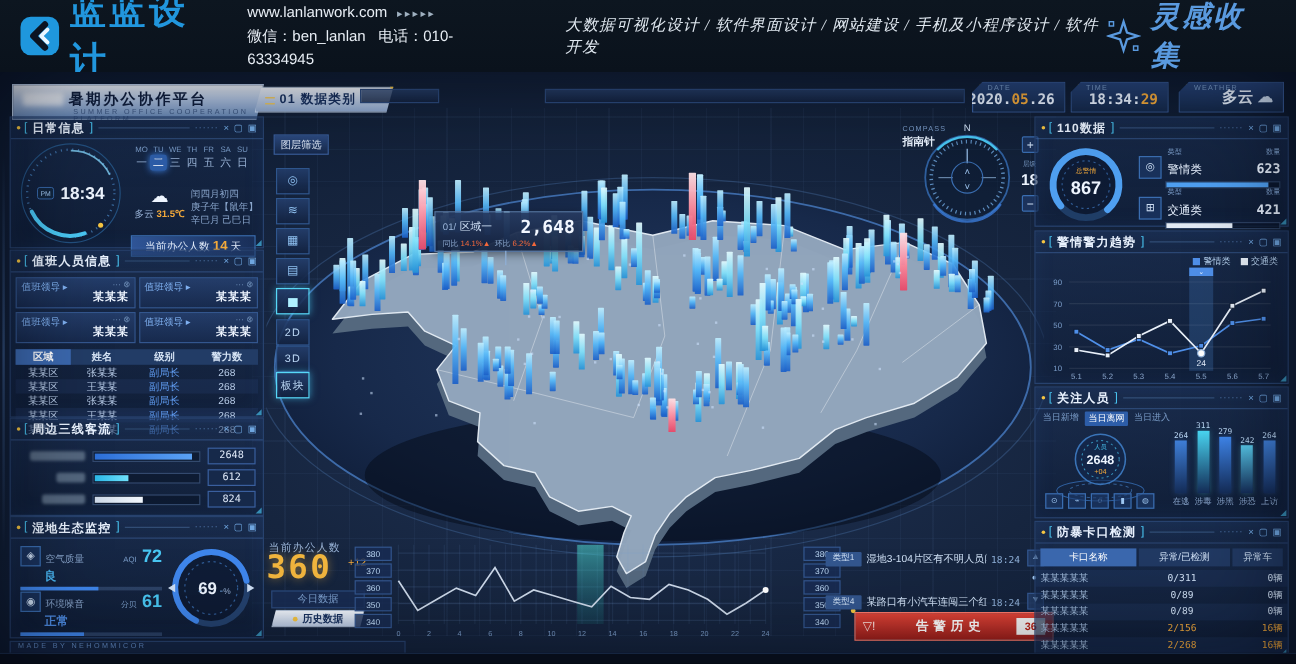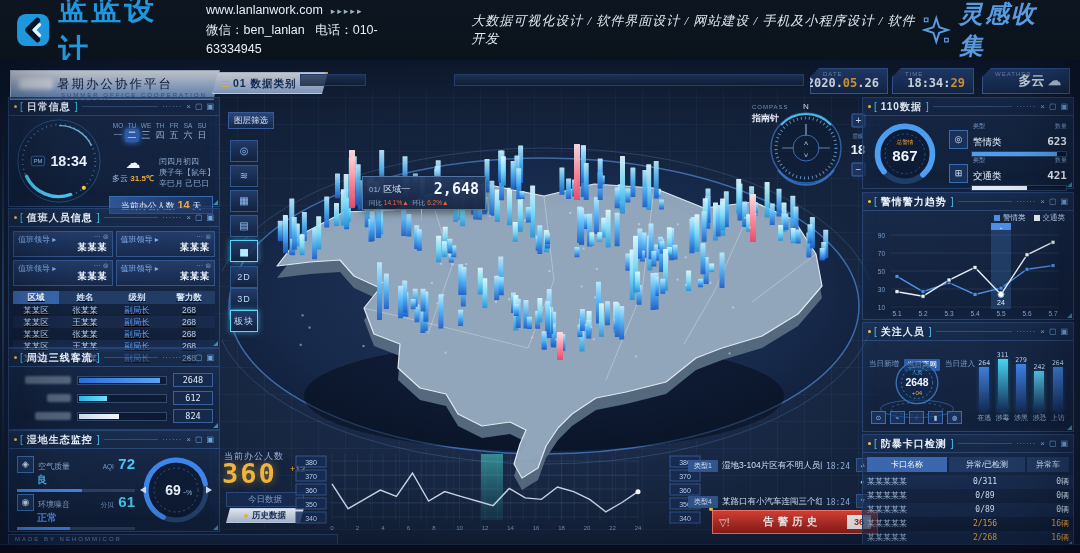--- a/index.html
+++ b/index.html
@@ -16,21 +16,21 @@
   
   .dash{position:absolute;left:0;top:60px;width:1080px;height:493px;background:radial-gradient(ellipse 760px 390px at 50% 56%,#203356 0%,#16253f 48%,#0d1a2f 100%);}
   .dash::after{content:'';position:absolute;inset:0;pointer-events:none;box-shadow:inset 0 0 80px rgba(0,0,10,.55);}
   .gridbg{position:absolute;left:210px;top:30px;width:670px;height:440px;background:
     repeating-linear-gradient(0deg,rgba(110,150,210,.06) 0 1px,transparent 1px 27px),
     repeating-linear-gradient(90deg,rgba(110,150,210,.06) 0 1px,transparent 1px 27px);}
   .glow{position:absolute;left:190px;top:70px;width:700px;height:380px;background:radial-gradient(closest-side,rgba(80,130,210,.20),transparent 75%);}
   
   .tp{position:absolute;left:10px;top:10px;width:200px;height:28px;background:linear-gradient(180deg,#eef3fb 0%,#a9bedd 45%,#5d7fae 100%);border:1px solid #b9cde8;clip-path:polygon(0 0,100% 0,97% 100%,0 100%);padding-left:8px;}
   .tp-blur{display:inline-block;width:34px;height:11px;background:rgba(255,255,255,.65);border-radius:2px;filter:blur(2px);vertical-align:-1px;}
-  .tp-title{color:#101f3e;font-size:12.5px;font-weight:normal;letter-spacing:2px;margin-left:4px;}
+  .tp-title{color:#101f3e;font-size:12.5px;font-weight:bold;letter-spacing:2px;margin-left:4px;}
   .tp-sub{color:#27406b;font-size:6px;letter-spacing:2px;opacity:.75;margin-left:42px;margin-top:-1px;}
   .tab{position:absolute;top:12px;height:20px;line-height:20px;font-size:10.5px;letter-spacing:1px;padding:0 12px 0 20px;clip-path:polygon(6px 0,100% 0,calc(100% - 6px) 100%,0 100%);cursor:pointer;}
   .tab .eq{position:absolute;left:8px;top:8px;width:8px;height:4px;border-top:1.5px solid #f5c542;border-bottom:1.5px solid #f5c542;}
   .tab-on{background:linear-gradient(180deg,#f4f8fe,#b9c9e2 55%,#8ca6cc);color:#17305e;font-weight:bold;border:1px solid #cfe0f5;}
   .tab-off{background:linear-gradient(180deg,rgba(32,54,96,.9),rgba(18,34,64,.9));color:#9fb8dc;border:1px solid #2c4a7c;}
   .tab-dot{position:absolute;right:-2px;top:-3px;width:4px;height:4px;background:#f5c542;border-radius:50%;}
   .strip{position:absolute;top:14px;height:10px;background:linear-gradient(180deg,rgba(40,66,110,.8),rgba(20,36,66,.8));border:1px solid #2c4a7c;}
   .plate{position:absolute;top:8px;height:24px;background:linear-gradient(180deg,#27457c,#142848);border:1px solid #3a5f9e;clip-path:polygon(9px 0,100% 0,100% 100%,0 100%,0 9px);}
   .plate .lab{position:absolute;left:12px;top:2px;font-size:6px;letter-spacing:1px;color:#7a9cc8;}
   .plate .val{position:absolute;right:8px;bottom:3px;font-size:12px;font-weight:bold;color:#e8f2ff;font-family:"DejaVu Sans Mono",monospace;}
@@ -53,21 +53,21 @@
   .wk.cn span.on{background:#2d5da8;color:#fff;border-radius:2px;box-shadow:0 0 6px #3f86ec;}
   .lunar{font-size:8px;color:#8aa6cc;line-height:11px;}
   .banner{position:absolute;left:100px;top:80px;width:102px;height:16px;line-height:16px;background:linear-gradient(90deg,rgba(50,90,160,.9),rgba(30,55,105,.6));border:1px solid #3a6db0;font-size:9px;color:#dfe9f8;text-align:center;}
   .banner b{color:#f2a93b;font-size:11px;}
   
   .dcards{display:grid;grid-template-columns:1fr 1fr;gap:3px;padding:4px;}
   .dcard{height:24px;background:linear-gradient(180deg,rgba(44,74,128,.6),rgba(24,44,82,.7));border:1px solid #33568e;position:relative;}
   .dcard .role{position:absolute;left:4px;top:2px;font-size:8px;color:#7fb0f0;}
   .dcard .dots{position:absolute;right:3px;top:1px;font-size:7px;color:#6f8fb8;}
   .dcard .nm{position:absolute;right:4px;bottom:2px;font-size:9px;font-weight:bold;color:#eef5ff;letter-spacing:1px;}
-  .dtable{margin:1px 4px;font-size:8.5px;text-decoration:underline;}
+  .dtable{margin:1px 4px;font-size:8.5px;}
   .dtr{display:grid;grid-template-columns:46px 52px 52px 1fr;height:12px;line-height:12px;text-align:center;color:#b8cce8;}
   .dtr.hd{background:#223c66;color:#d6e4f5;height:13px;line-height:13px;font-weight:bold;}
   .dtr.hd span:first-child{background:#3b68ae;color:#fff;}
   .dtr:nth-child(odd):not(.hd){background:rgba(44,74,128,.22);}
   .dtr .lv{color:#5f9bf0;}
   
   .frow{display:flex;align-items:center;height:18px;padding:0 6px;gap:6px;}
   .redact{height:8px;background:#5f7289;border-radius:2px;filter:blur(1.2px);opacity:.85;flex:none;margin-left:auto;}
   .ftrack{width:88px;height:7px;border:1px solid rgba(120,160,220,.35);background:rgba(10,22,42,.6);flex:none;position:relative;}
   .ffill{position:absolute;left:1px;top:1px;bottom:1px;}
@@ -120,21 +120,21 @@
   .d1ic{width:17px;height:17px;line-height:17px;text-align:center;border:1px solid #3a6db0;background:rgba(30,60,110,.6);color:#cfe0f5;font-size:9px;margin-right:5px;flex:none;}
   .d1lb small{display:block;font-size:6px;color:#7a9cc8;}
   .d1lb b{font-size:9.5px;color:#e8f2ff;font-weight:normal;}
   .d1vl{margin-left:auto;text-align:right;}
   .d1vl small{display:block;font-size:6px;color:#7a9cc8;}
   .d1vl b{font-size:11px;color:#eaf3ff;font-family:"DejaVu Sans Mono",monospace;}
   .d1bar{margin-top:2px;margin-left:22px;height:4px;background:rgba(10,22,42,.7);border:1px solid rgba(120,160,220,.3);position:relative;}
   .d1bar i{position:absolute;left:0;top:0;bottom:0;}
   .legend{position:absolute;right:8px;top:20px;font-size:7.5px;color:#bcd8f5;}
   .legend i{display:inline-block;width:6px;height:6px;margin:0 3px 0 8px;vertical-align:-1px;}
-  .ftabs{position:absolute;left:6px;top:20px;font-size:7.5px;color:#7a9cc8;display:flex;gap:5px;margin-top:16px;}
+  .ftabs{position:absolute;left:6px;top:20px;font-size:7.5px;color:#7a9cc8;display:flex;gap:5px;}
   .ftabs span{cursor:pointer;}
   .ftabs .on{background:#2d5da8;color:#fff;padding:1px 3px;border-radius:1px;}
   .fic{position:absolute;left:8px;top:88px;display:flex;gap:4px;}
   .fic span{width:13px;height:11px;line-height:11px;text-align:center;border:1px solid #3a6db0;background:rgba(30,60,110,.6);color:#9ec6f0;font-size:6.5px;cursor:pointer;}
   .fbars{position:absolute;left:112px;top:24px;width:92px;height:76px;display:flex;align-items:flex-end;gap:0;}
   .fbar{flex:1;display:flex;flex-direction:column;align-items:center;justify-content:flex-end;height:100%;}
   .fbar .v{font-size:6.5px;color:#bcd8f5;font-family:"DejaVu Sans Mono",monospace;}
   .fbar .b{width:10px;}
   .fbar .l{font-size:7px;color:#8aa6cc;margin-top:2px;}
   .cp-tr{display:grid;grid-template-columns:80px 76px 1fr;height:14px;line-height:14px;font-size:8px;color:#9db8d8;padding:0 4px;}

